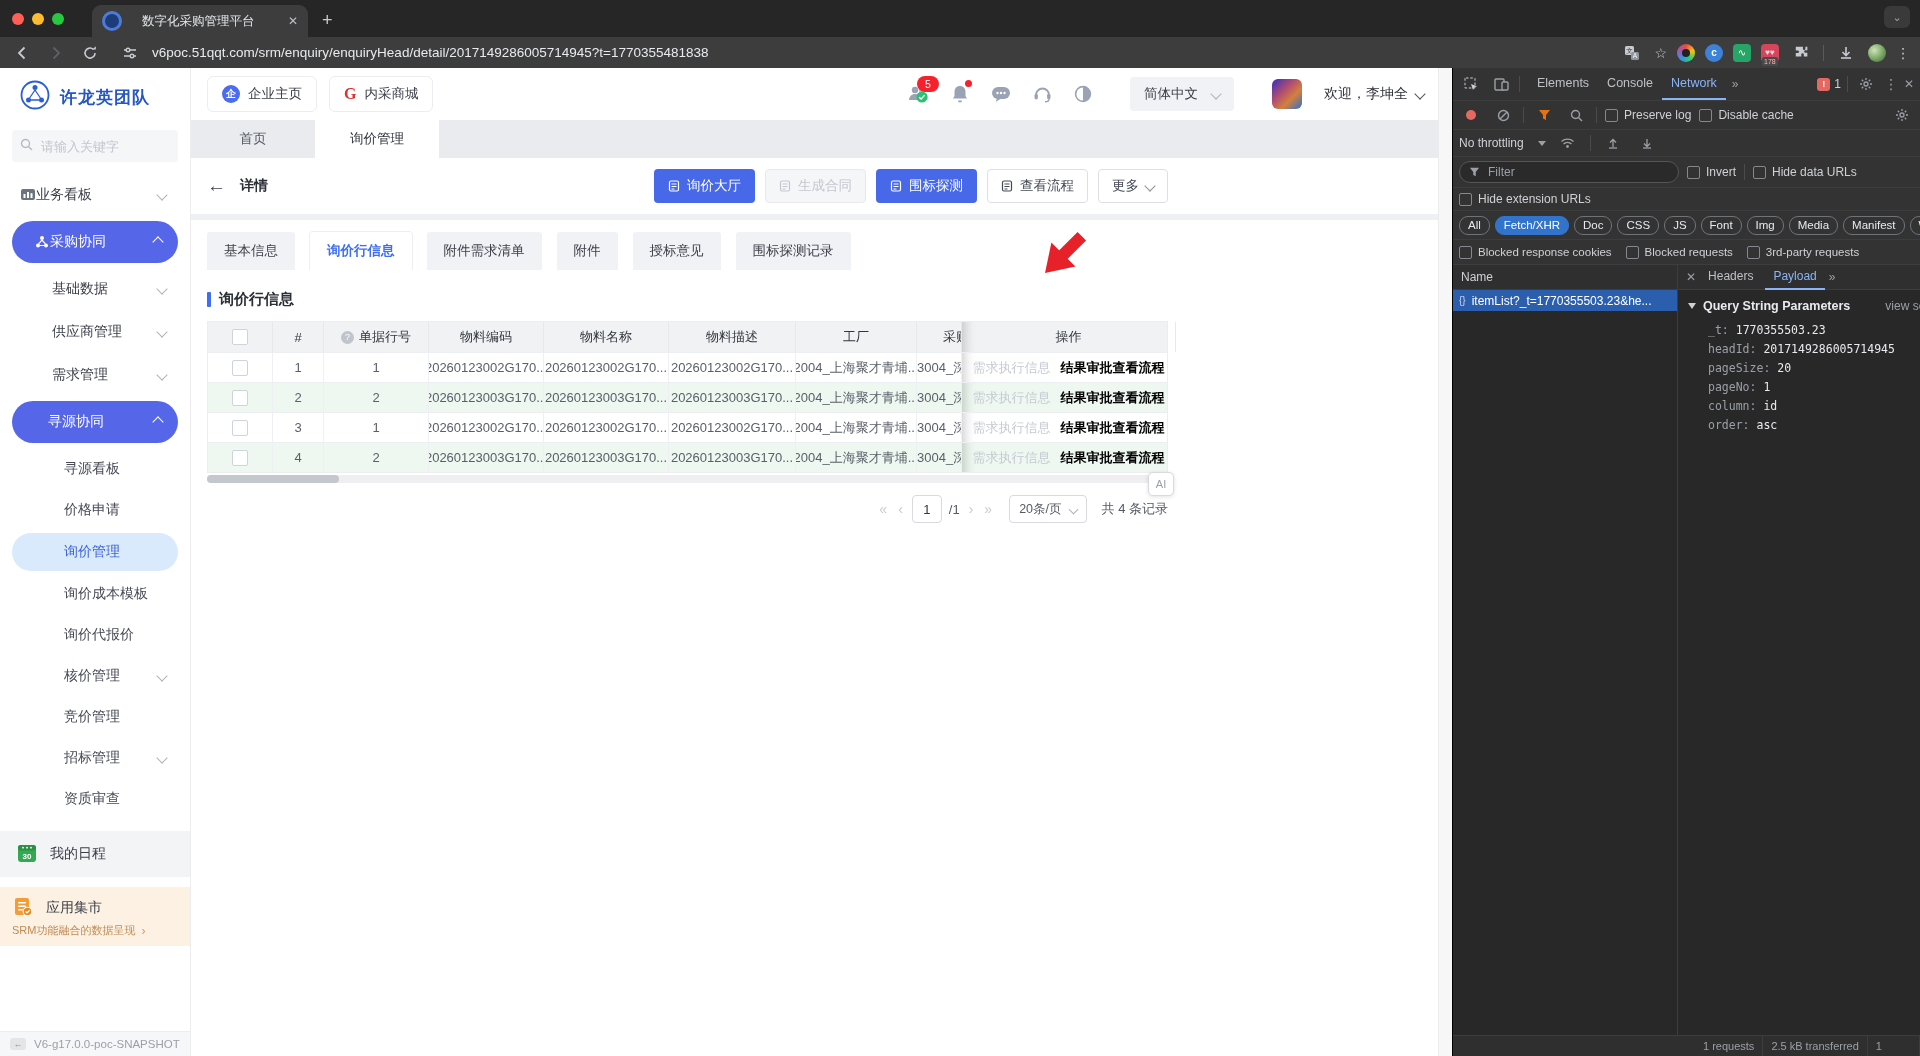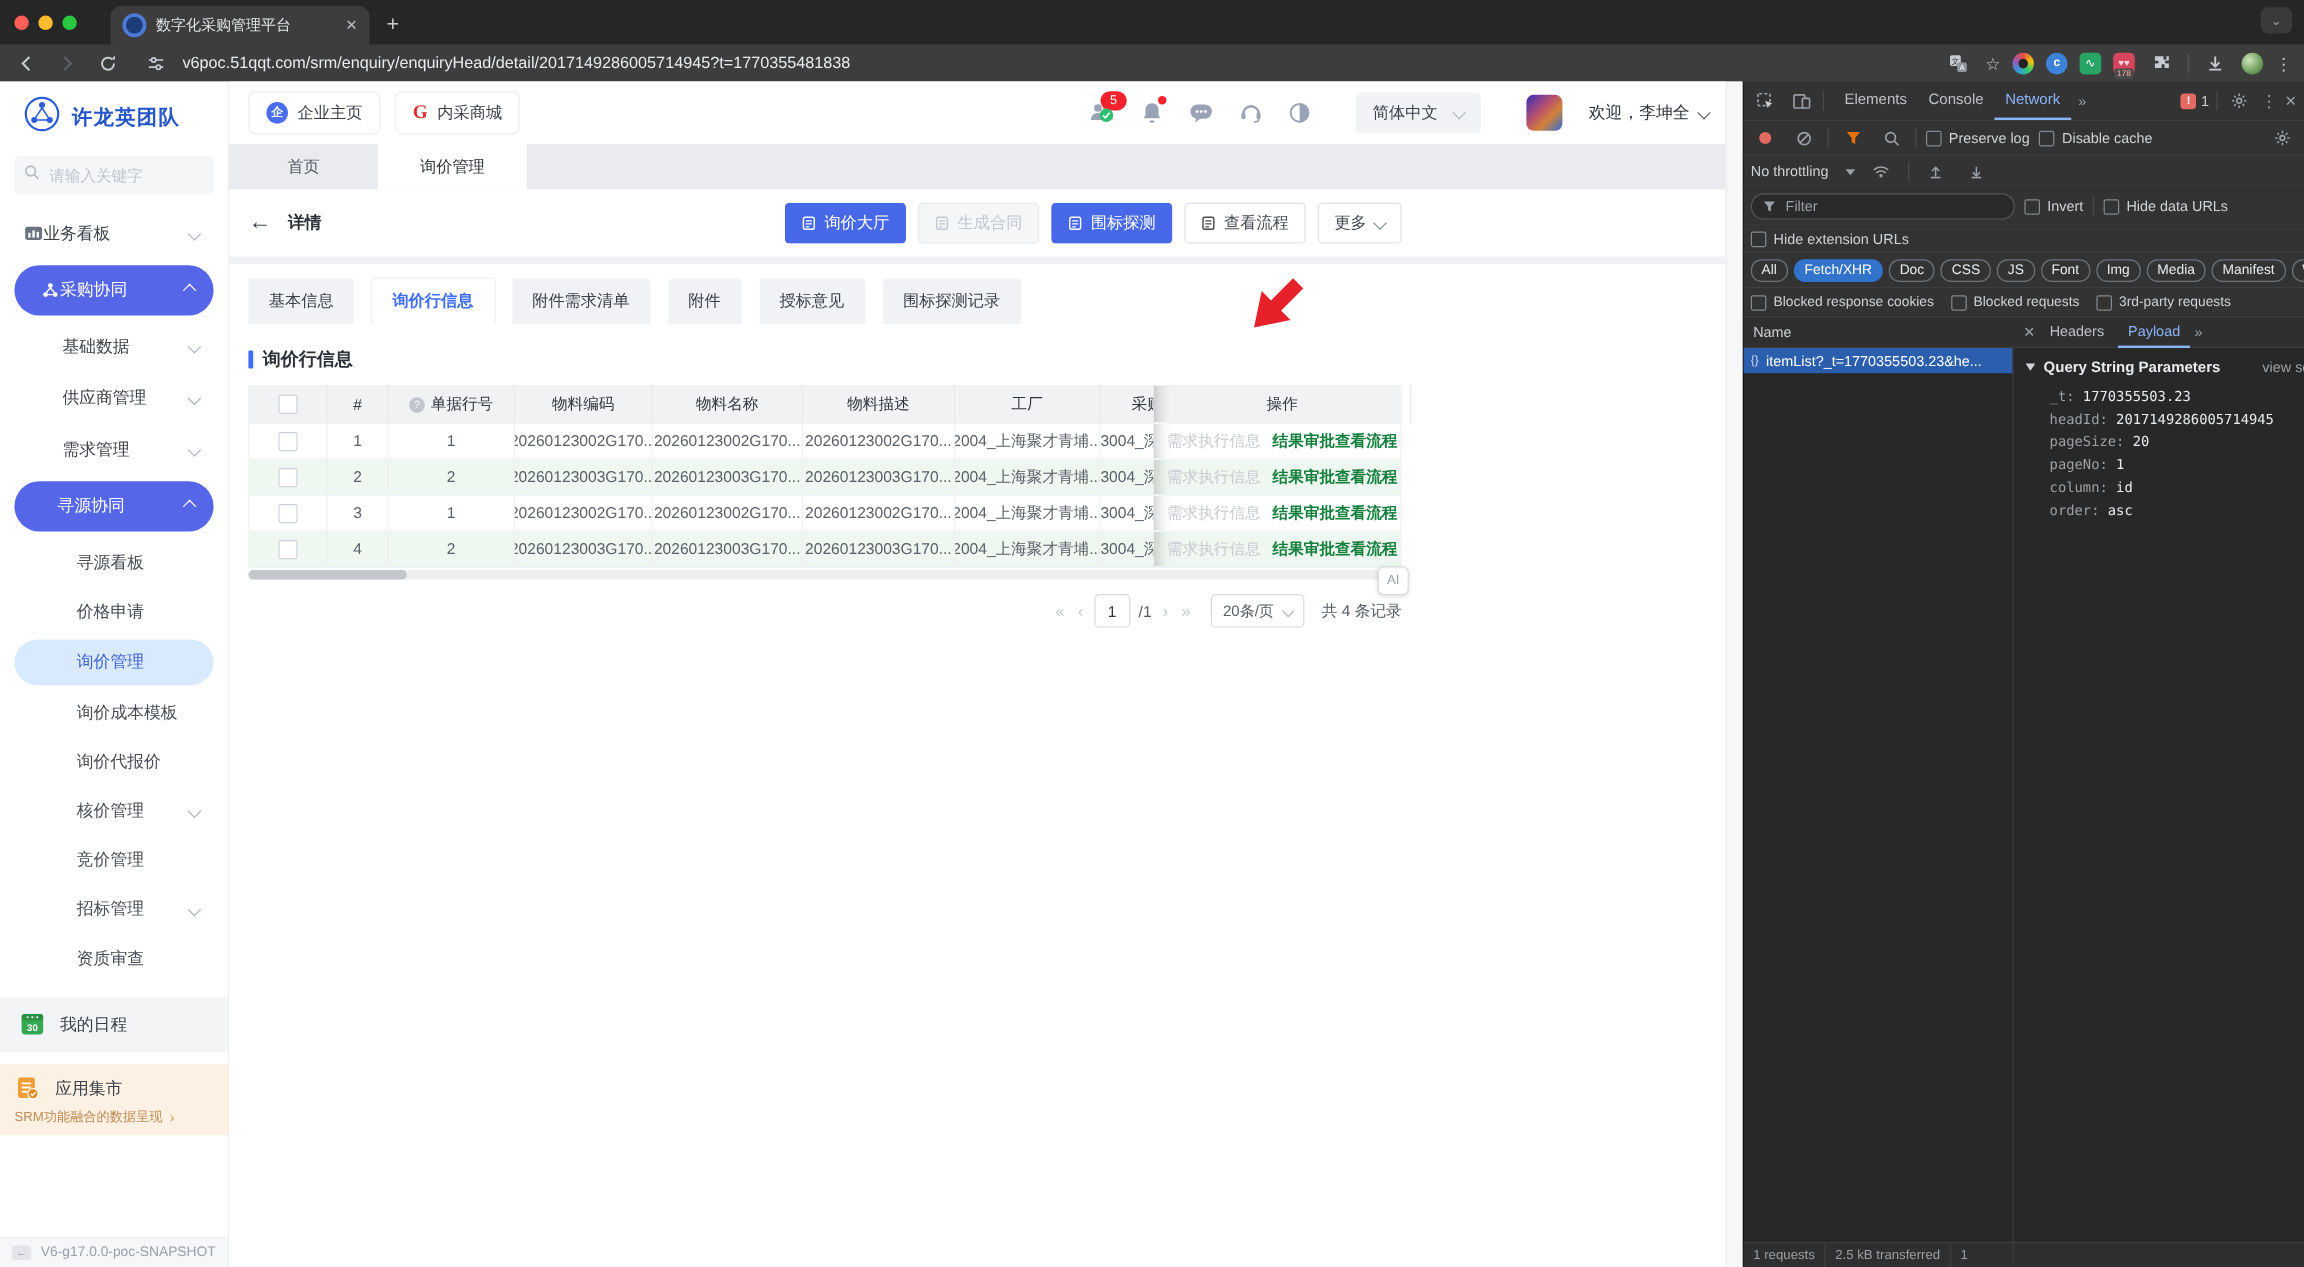--- a/index.html
+++ b/index.html
@@ -6,21 +6,21 @@
     font-family:"Liberation Sans",sans-serif;-webkit-font-smoothing:antialiased;}
   .screen{position:relative;width:1920px;height:1056px;display:flex;flex-direction:column;}
 
   
   .chrome{height:68px;background:#262626;flex:0 0 auto;}
   .tabstrip{height:37px;display:flex;align-items:flex-end;position:relative;}
   .lights{display:flex;gap:8px;align-items:center;height:100%;padding:0 14px 0 12px;}
   .light{width:12px;height:12px;border-radius:50%;}
   .l-red{background:#ff5f57}.l-yellow{background:#febc2e}.l-green{background:#28c840}
   .tab{width:196px;height:32px;background:#3d3d3d;border-radius:9px 9px 0 0;display:flex;align-items:center;
-    gap:8px;padding:0 10px;margin-left:14px;}
+    gap:20px;padding:0 10px;margin-left:14px;}
   .tab-fav{width:14px;height:14px;border-radius:50%;border:3px solid #4f7bd8;background:#1d3c7a;flex:0 0 auto;}
   .tab-title{color:#e2e4e8;font-size:12.5px;flex:1;white-space:nowrap;overflow:hidden;}
   .tab-close{color:#bdc1c6;font-size:12px;cursor:default;}
   .newtab{color:#c7cbd1;font-size:18px;margin:0 0 6px 14px;}
   .tabsearch{position:absolute;right:10px;top:6px;width:26px;height:22px;border-radius:6px;background:#3a3a3a;
     color:#9aa0a6;font-size:11px;display:flex;align-items:center;justify-content:center;}
   .toolbar{height:31px;background:#3d3d3d;display:flex;align-items:center;padding:0 10px;gap:10px;}
   .nav-ico{display:flex;align-items:center;justify-content:center;width:24px;height:24px;}
   .urlbox{flex:1;display:flex;align-items:center;gap:10px;overflow:hidden;padding-left:6px;}
   .url{color:#e8eaed;font-size:13.5px;white-space:nowrap;overflow:hidden;}
@@ -129,21 +129,21 @@
     overflow:hidden;white-space:nowrap;flex:0 0 auto;}
   .trow.head .tcell{border-right:1px solid #e6e8ec;}
   .tcell:last-child{border-right:0;}
   .cb{width:14px;height:14px;border:1px solid #cfd3da;border-radius:2px;background:#fff;}
   .helpdot{width:13px;height:13px;border-radius:50%;background:#c0c4cc;color:#fff;font-size:9px;
     display:flex;align-items:center;justify-content:center;margin-right:5px;}
   .c-org{justify-content:flex-start;}
   .c-org.hdr span{margin-left:26px;}
   .c-act{box-shadow:inset 14px 0 12px -12px rgba(0,0,0,.22);gap:10px;}
   .act-info{color:#c6cad2;}
-  .act-link{color:#15803d;font-weight:bold;}
+  .act-link{color:#000000;font-weight:bold;}
 
   .hscroll{width:961px;height:8px;background:#efeff1;border-radius:4px;margin-top:2px;position:relative;}
   .hthumb{position:absolute;left:0;top:0;width:132px;height:8px;background:#c4c8cd;border-radius:4px;}
 
   .pager{width:961px;display:flex;align-items:center;justify-content:flex-end;gap:7px;margin-top:12px;
     font-size:13px;color:#555b64;}
   .pgi{color:#c6cad2;font-size:14px;padding:0 2px;}
   .pagebox{width:28px;height:26px;border:1px solid #d9d9de;border-radius:4px;display:flex;align-items:center;
     justify-content:center;color:#32363d;}
   .sizesel{height:26px;border:1px solid #d9d9de;border-radius:4px;display:flex;align-items:center;gap:8px;
@@ -203,21 +203,21 @@
   .qsp{padding:9px 0 0 10px;overflow:hidden;}
   .qsp-head{display:flex;align-items:center;gap:7px;white-space:nowrap;overflow:hidden;}
   .tri{width:0;height:0;border-left:4.5px solid transparent;border-right:4.5px solid transparent;
     border-top:6px solid #cfd1d4;flex:0 0 auto;}
   .qsp-title{font-weight:bold;color:#e8eaed;font-size:12.5px;}
   .viewsrc{color:#9aa0a6;margin-left:28px;}
   .params{margin-top:8px;padding-left:20px;font-family:"DejaVu Sans Mono",monospace;font-size:11.5px;line-height:19px;}
   .pline{white-space:nowrap;}
   .pname{color:#9aa0a6;}
   .pval{color:#e8eaed;}
-  .statusbar{height:20px;border-top:1px solid #3d3d3d;background:#2f2f2f;display:flex;align-items:center;flex:0 0 auto;}
+  .statusbar{height:20px;border-top:1px solid #3d3d3d;background:#2f2f2f;display:flex;align-items:center;flex:0 0 auto;justify-content:flex-end;}
   .status-left{width:224px;flex:0 0 auto;display:flex;align-items:center;gap:0;overflow:hidden;border-right:1px solid #3d3d3d;height:100%;}
   .sseg{padding:0 8px;color:#9aa0a6;font-size:11px;white-space:nowrap;border-right:1px solid #3d3d3d;height:100%;
     display:flex;align-items:center;flex:0 0 auto;}
   .sseg:last-child{border-right:0;}
 </style>
 </head>
 <body>
 
 <div class="screen">
 

